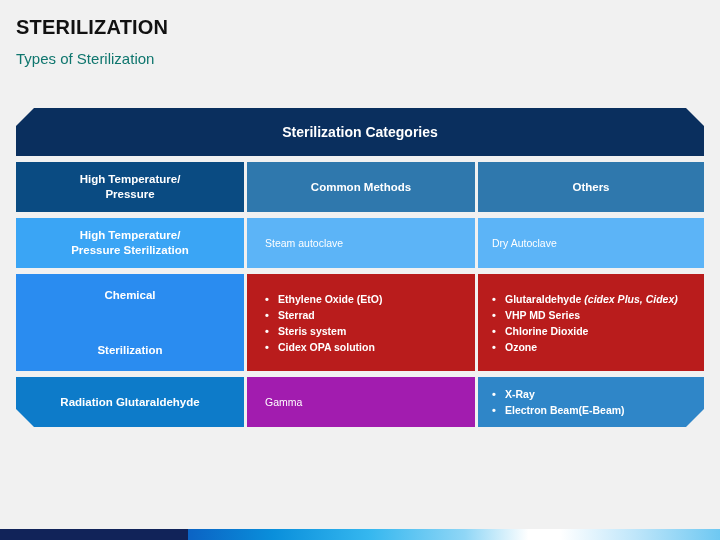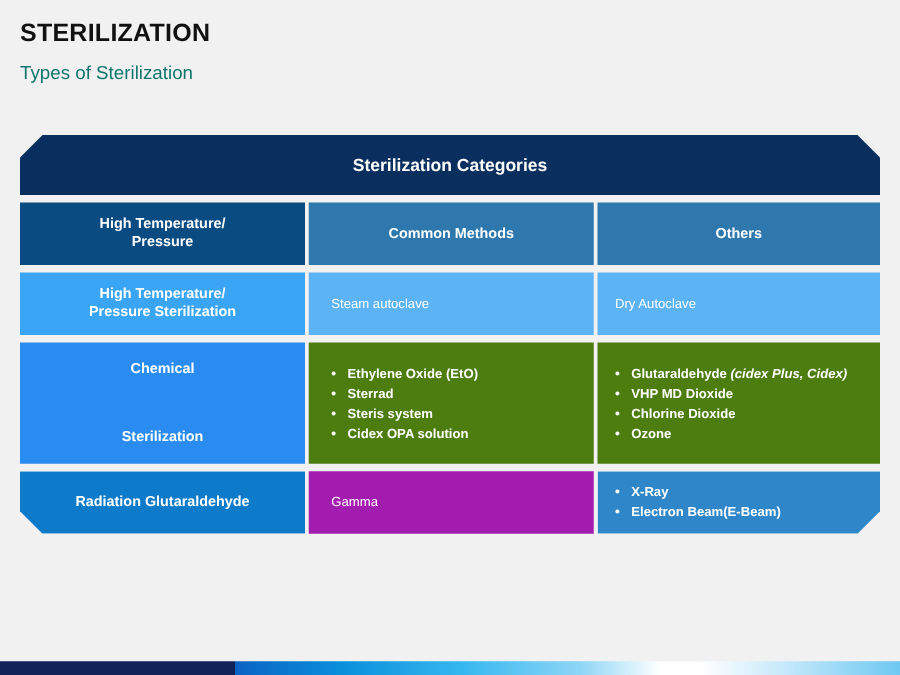--- a/index.html
+++ b/index.html
@@ -90,21 +90,21 @@
   
   .row-1 .cell { height: 50px; }
   .row-1 .c1 { background: #3aa5f5; font-size: 11.5px; font-weight: bold; }
   .row-1 .c2,
   .row-1 .c3 { background: #5cb4f7; font-size: 10.5px; font-weight: normal; }
 
   
   .row-2 .cell { height: 97px; }
   .row-2 .c1 { background: #2a8cf0; font-size: 11.5px; font-weight: bold; gap: 40px; }
   .row-2 .c2,
-  .row-2 .c3 { background: #4d7c0f; }
+  .row-2 .c3 { background: #b91c1c; }
 
   
   .row-3 .cell { height: 50px; }
   .row-3 .c1 {
     background: #0d7bc9;
     font-size: 11.5px;
     font-weight: bold;
     -webkit-clip-path: polygon(0 0, 100% 0, 100% 100%, 18px 100%, 0 calc(100% - 18px));
     clip-path: polygon(0 0, 100% 0, 100% 100%, 18px 100%, 0 calc(100% - 18px));
   }
@@ -223,21 +223,21 @@
       <ul class="bullets">
           <li><span>Ethylene Oxide (EtO)</span></li>
           <li><span>Sterrad</span></li>
           <li><span>Steris system</span></li>
           <li><span>Cidex OPA solution</span></li>
         </ul>
     </div>
     <div class="cell c3">
       <ul class="bullets">
           <li><span>Glutaraldehyde </span><span class="note">(cidex Plus, Cidex)</span></li>
-          <li><span>VHP MD Dioxide</span></li>
+          <li><span>VHP MD Series</span></li>
           <li><span>Chlorine Dioxide</span></li>
           <li><span>Ozone</span></li>
         </ul>
     </div>
   </div>
 
   <div class="row row-3">
     <div class="cell c1">
       <div class="cell-line">Radiation Glutaraldehyde</div>
     </div>

